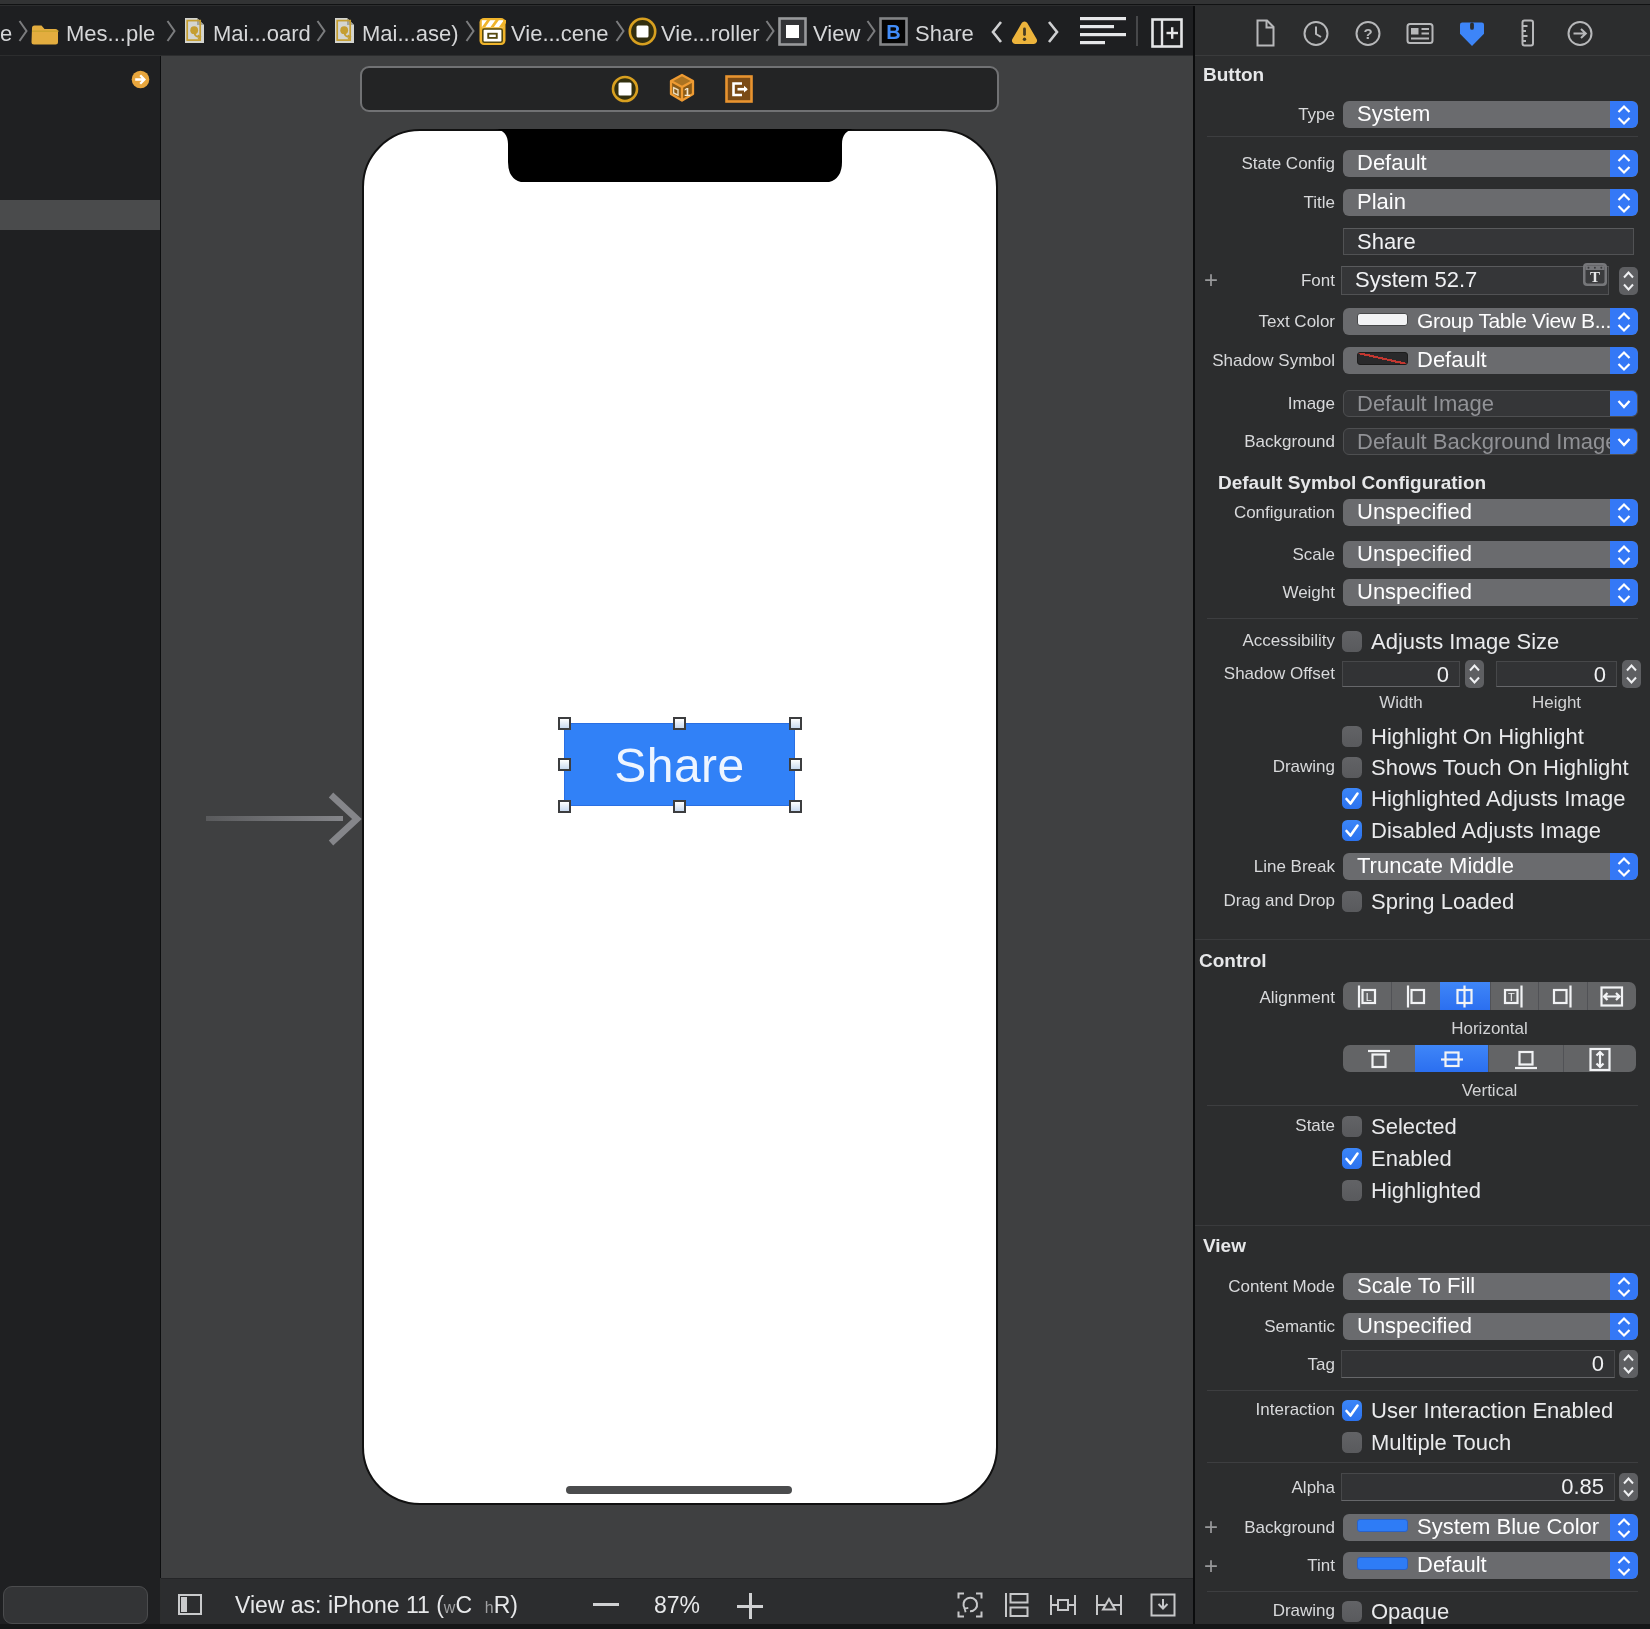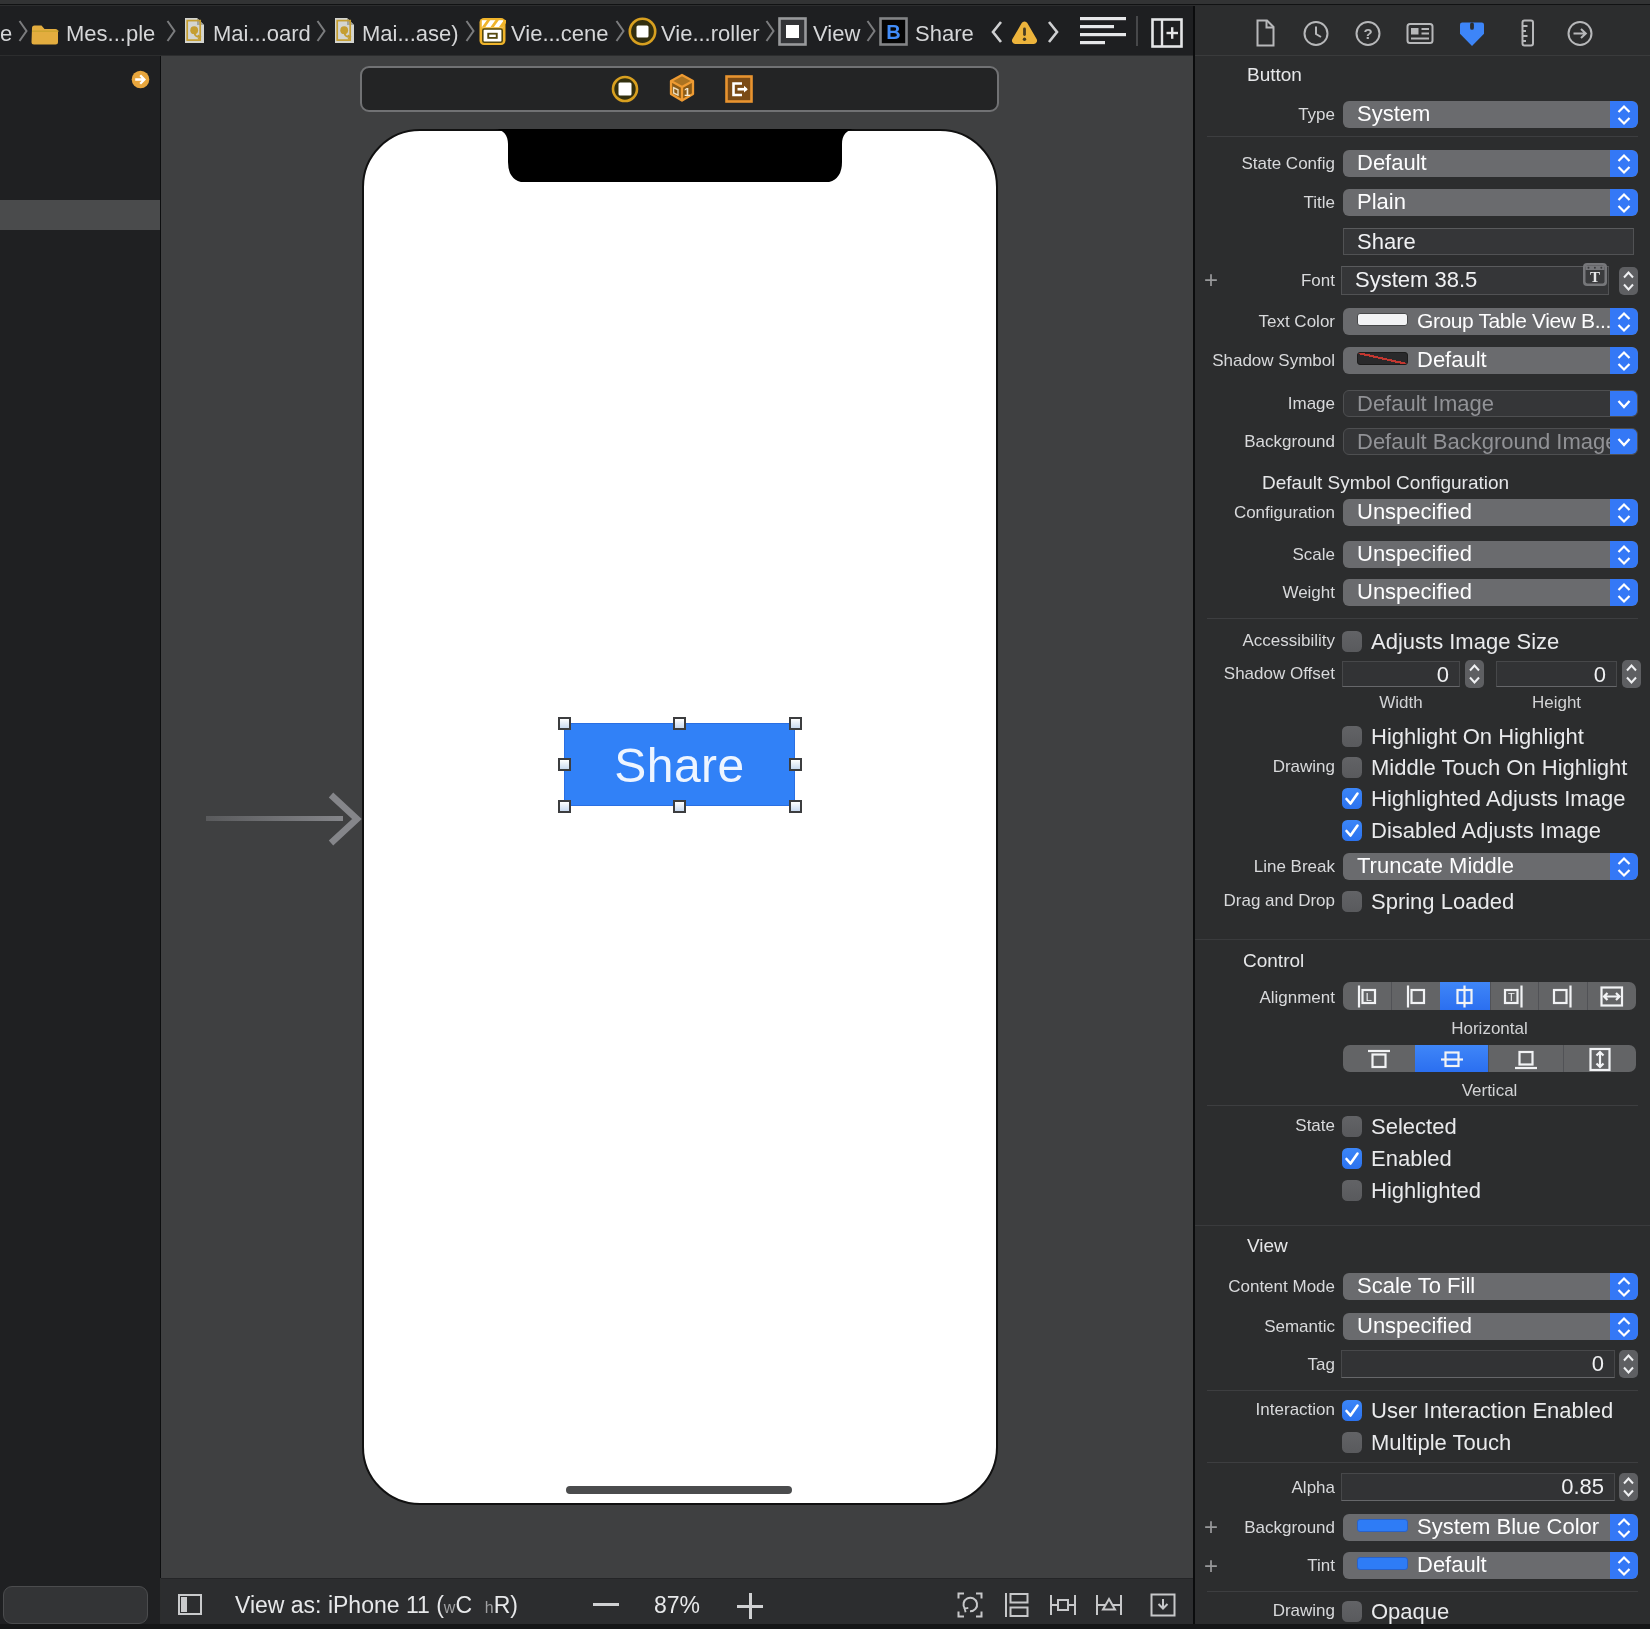--- a/index.html
+++ b/index.html
@@ -30,21 +30,21 @@
 
   
   #bottombar { left:161px; top:1578px; width:1032px; height:46px; background:#2c2d2f; border-top:1px solid #242527; }
   #winbottom { left:0; top:1624px; width:1650px; height:5px; background:#151617; }
   .bbt { position:absolute; font-size:21px; color:#e7e8ea; white-space:nowrap; }
 
   
   #rightpanel { left:1195px; top:6px; width:455px; height:1623px; background:#2c2d2e; }
   #ptopline { left:1195px; top:55px; width:455px; height:1px; background:#3a3b3c; }
 
-  .hdr { position:absolute; left:8px; font-size:19px; font-weight:normal; color:#e6e7e9;margin-left:44px; }
+  .hdr { position:absolute; left:8px; font-size:19px; font-weight:bold; color:#e6e7e9; }
   .lbl { position:absolute; left:2px; width:138px; text-align:right; font-size:17px; color:#d8d9db; white-space:nowrap; }
   .pop { position:absolute; left:148px; width:295px; height:27px; background:#6a6b6e; border-radius:6px; color:#fdfdfe; font-size:22px; line-height:26px; padding-left:14px; white-space:nowrap; overflow:hidden; }
   .cap { position:absolute; right:0; top:0; width:28px; height:27px; background:#3478f6; border-radius:0 6px 6px 0; }
   .cap svg { position:absolute; left:5px; top:3px; }
   .capc { position:absolute; right:0; top:0; width:28px; height:27px; background:#3478f6; border-radius:0 6px 6px 0; }
   .combo { position:absolute; left:148px; width:295px; height:27px; background:#353638; border:1px solid #4e4f51; border-radius:6px; color:#919296; font-size:22px; line-height:25px; padding-left:13px; white-space:nowrap; overflow:hidden; }
   .tfield { position:absolute; left:148px; width:291px; height:27px; background:#353638; border:1px solid #515254; border-top-color:#5a5b5d; color:#f0f1f3; font-size:22px; line-height:26px; padding-left:13px; }
   .nfield { position:absolute; background:#323335; border:1px solid #47484a; border-bottom-color:#66676a; color:#f0f1f3; font-size:22px; line-height:25px; text-align:right; padding-right:10px; height:27px; }
   .stepper { position:absolute; width:19px; height:28px; background:#5e5f62; border-radius:5px; }
   .chk { position:absolute; width:20px; height:21px; border-radius:5.5px; background:linear-gradient(#626366,#595a5d); }
@@ -291,21 +291,21 @@
 <div class="lbl" style="top:187px">Title</div>
 <div class="pop" style="top:183px">Plain<span class="cap">
         <svg width="18" height="22" style="position:absolute;left:5px;top:2.5px">
           <polyline points="3.5,8 9,2.5 14.5,8" fill="none" stroke="#ffffff" stroke-width="2.2"></polyline>
           <polyline points="3.5,14 9,19.5 14.5,14" fill="none" stroke="#ffffff" stroke-width="2.2"></polyline>
         </svg>
       </span></div>
 <div class="tfield" style="top:222px">Share</div>
 <div class="lbl" style="top:265px">Font</div>
 <div class="abs plus" style="top:260px">+</div>
-<div class="tfield" style="left:146px;width:268px;height:29px;top:260px">System 38.5</div>
+<div class="tfield" style="left:146px;width:268px;height:29px;top:260px">System 52.7</div>
 <svg class="abs" style="left:387px;top:256px" width="26" height="25">
       <rect x="1" y="1" width="24" height="23" rx="4" fill="#76777a"></rect>
       <rect x="3.5" y="3.5" width="19" height="18" rx="2" fill="#3a3b3d"></rect>
       <rect x="3.5" y="3.5" width="19" height="4.5" fill="#76777a"></rect>
       <circle cx="6.5" cy="5.7" r="1" fill="#3a3b3d"></circle>
       <circle cx="12.9" cy="5.7" r="1" fill="#3a3b3d"></circle>
       <circle cx="19.3" cy="5.7" r="1" fill="#3a3b3d"></circle>
       <text x="13" y="19.5" text-anchor="middle" font-family="Liberation Serif" font-size="15" font-weight="bold" fill="#e8e9eb">T</text>
     </svg>
 <div class="stepper" style="left:424px;top:261px">
@@ -379,21 +379,21 @@
       <svg width="19" height="28" style="position:absolute;left:0;top:0">
         <polyline points="5,10.5 9.5,5.5 14,10.5" fill="none" stroke="#f0f1f3" stroke-width="2"></polyline>
         <polyline points="5,17.5 9.5,22.5 14,17.5" fill="none" stroke="#f0f1f3" stroke-width="2"></polyline>
       </svg>
     </div>
 <div class="cap17" style="left:147px;top:687px;width:118px">Width</div>
 <div class="cap17" style="left:301px;top:687px;width:121px">Height</div>
 <div class="chk" style="left:147px;top:719.5px"></div>
 <div class="ctext" style="top:718.0px">Highlight On Highlight</div>
 <div class="chk" style="left:147px;top:750.5px"></div>
-<div class="ctext" style="top:749.0px">Middle Touch On Highlight</div>
+<div class="ctext" style="top:749.0px">Shows Touch On Highlight</div>
 <div class="lbl" style="top:751.0px">Drawing</div>
 <div class="chk on" style="left:147px;top:781.5px">
       <svg width="20" height="21" style="position:absolute;left:0;top:0">
         <polyline points="4.5,11 8.5,15.5 15.5,5.5" fill="none" stroke="#ffffff" stroke-width="2.6" stroke-linecap="round" stroke-linejoin="round"></polyline>
       </svg>
     </div>
 <div class="ctext" style="top:780.0px">Highlighted Adjusts Image</div>
 <div class="chk on" style="left:147px;top:813.5px">
       <svg width="20" height="21" style="position:absolute;left:0;top:0">
         <polyline points="4.5,11 8.5,15.5 15.5,5.5" fill="none" stroke="#ffffff" stroke-width="2.6" stroke-linecap="round" stroke-linejoin="round"></polyline>

